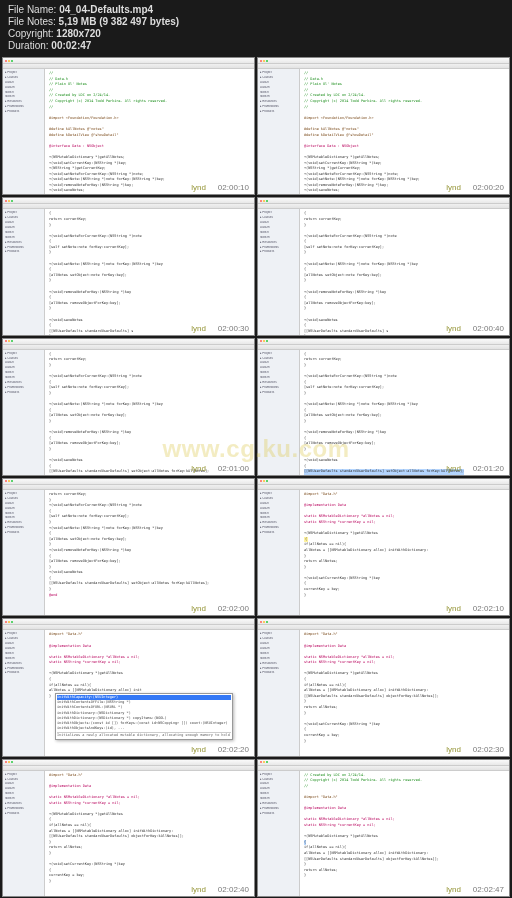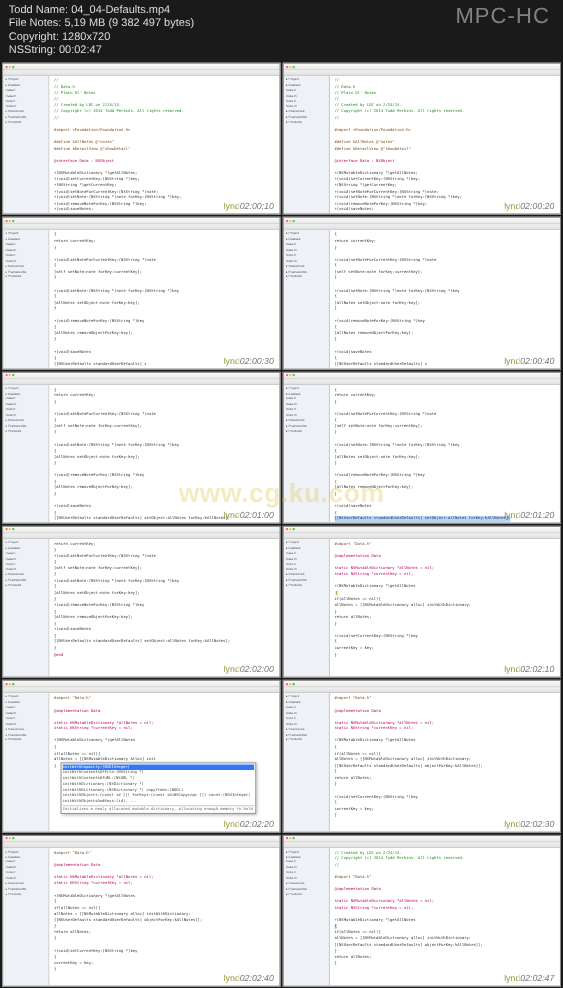--- a/index.html
+++ b/index.html
@@ -16,21 +16,21 @@
   .header {
     padding: 4px 8px;
     background: #1a1a1a;
     display: flex;
     justify-content: space-between;
     align-items: flex-start;
   }
   .meta { display: flex; flex-direction: column; gap: 1px; }
   .meta-row { white-space: nowrap; font-size: 10px; }
   .meta-label { color: #ddd; }
-  .meta-val { color: #ddd; }
+  .meta-val { color: #ddd; font-weight: bold; }
   .logo {
     font-size: 20px;
     font-weight: 300;
     letter-spacing: 1px;
     color: rgba(255,255,255,0.45);
     margin-right: 4px;
   }
   .grid {
     display: grid;
     grid-template-columns: 1fr 1fr;
@@ -116,25 +116,24 @@
   .ac-row { white-space: nowrap; overflow: hidden; color: #444; }
   .ac-row.sel { background: #3478f6; color: #fff; }
   .ts-overlay {
     position: absolute;
     right: 3px;
     bottom: 2px;
     font-size: 8px;
     color: rgba(60,60,60,0.7);
     background: rgba(255,255,255,0.6);
     padding: 0 2px;
-    font-style: italic;
   }
   .ts-brand {
     position: absolute;
-    right: 36px;
+    right: 48px;
     bottom: 2px;
     font-size: 8px;
     color: rgba(120,120,0,0.8);
   }
   .center-wm {
     position: absolute;
     left: 50%;
     top: 50%;
     transform: translate(-50%, -50%);
     font-size: 24px;
@@ -144,37 +143,36 @@
     white-space: nowrap;
     letter-spacing: 0.5px;
   }
 </style>
 </head>
 <body>
 
 <div class="header">
   <div class="meta">
     <div class="meta-row">
-      <span class="meta-label">Todd Name:</span>
+      <span class="meta-label">File Name:</span>
       <span class="meta-val">04_04-Defaults.mp4</span>
     </div>
     <div class="meta-row">
       <span class="meta-label">File Notes:</span>
       <span class="meta-val">5,19 MB (9 382 497 bytes)</span>
     </div>
     <div class="meta-row">
       <span class="meta-label">Copyright:</span>
       <span class="meta-val">1280x720</span>
     </div>
     <div class="meta-row">
-      <span class="meta-label">NSString:</span>
+      <span class="meta-label">Duration:</span>
       <span class="meta-val">00:02:47</span>
     </div>
   </div>
-  <div class="logo">MPC-HC</div>
 </div>
 
 <div class="grid" id="grid">
     <div class="thumb">
       <div class="thumb-menubar">
         <div class="menubar-dots">
           <div class="dot r"></div>
           <div class="dot y"></div>
           <div class="dot g"></div>
         </div>

